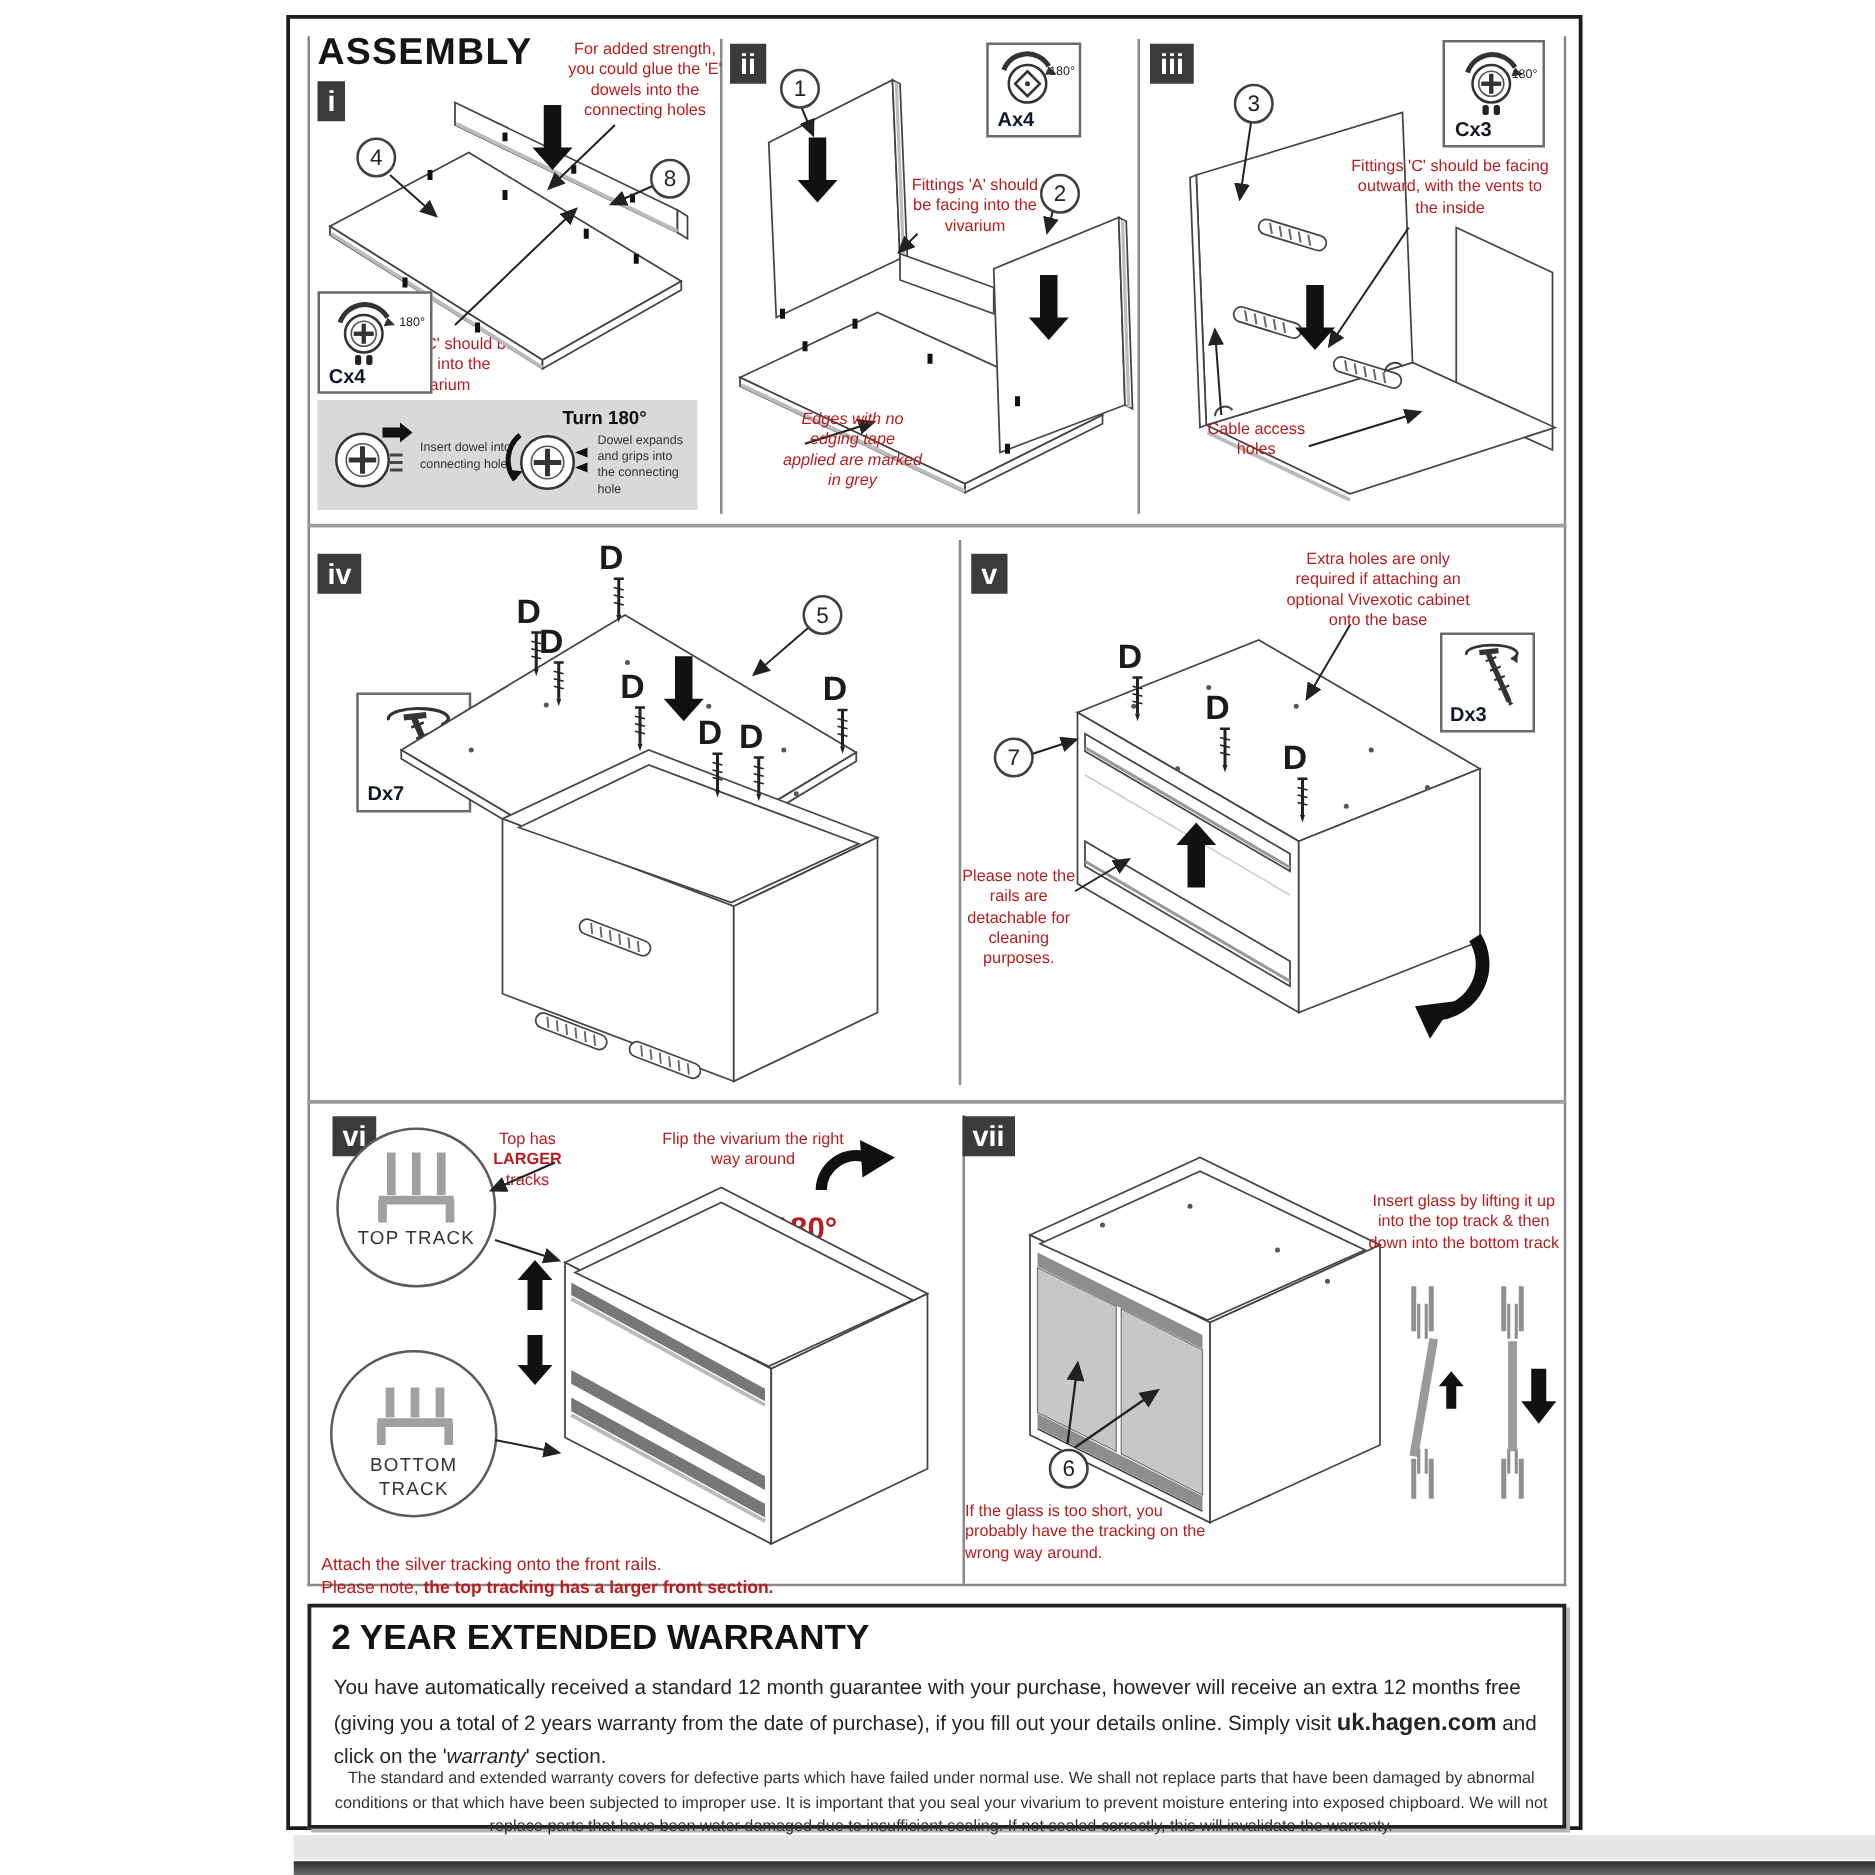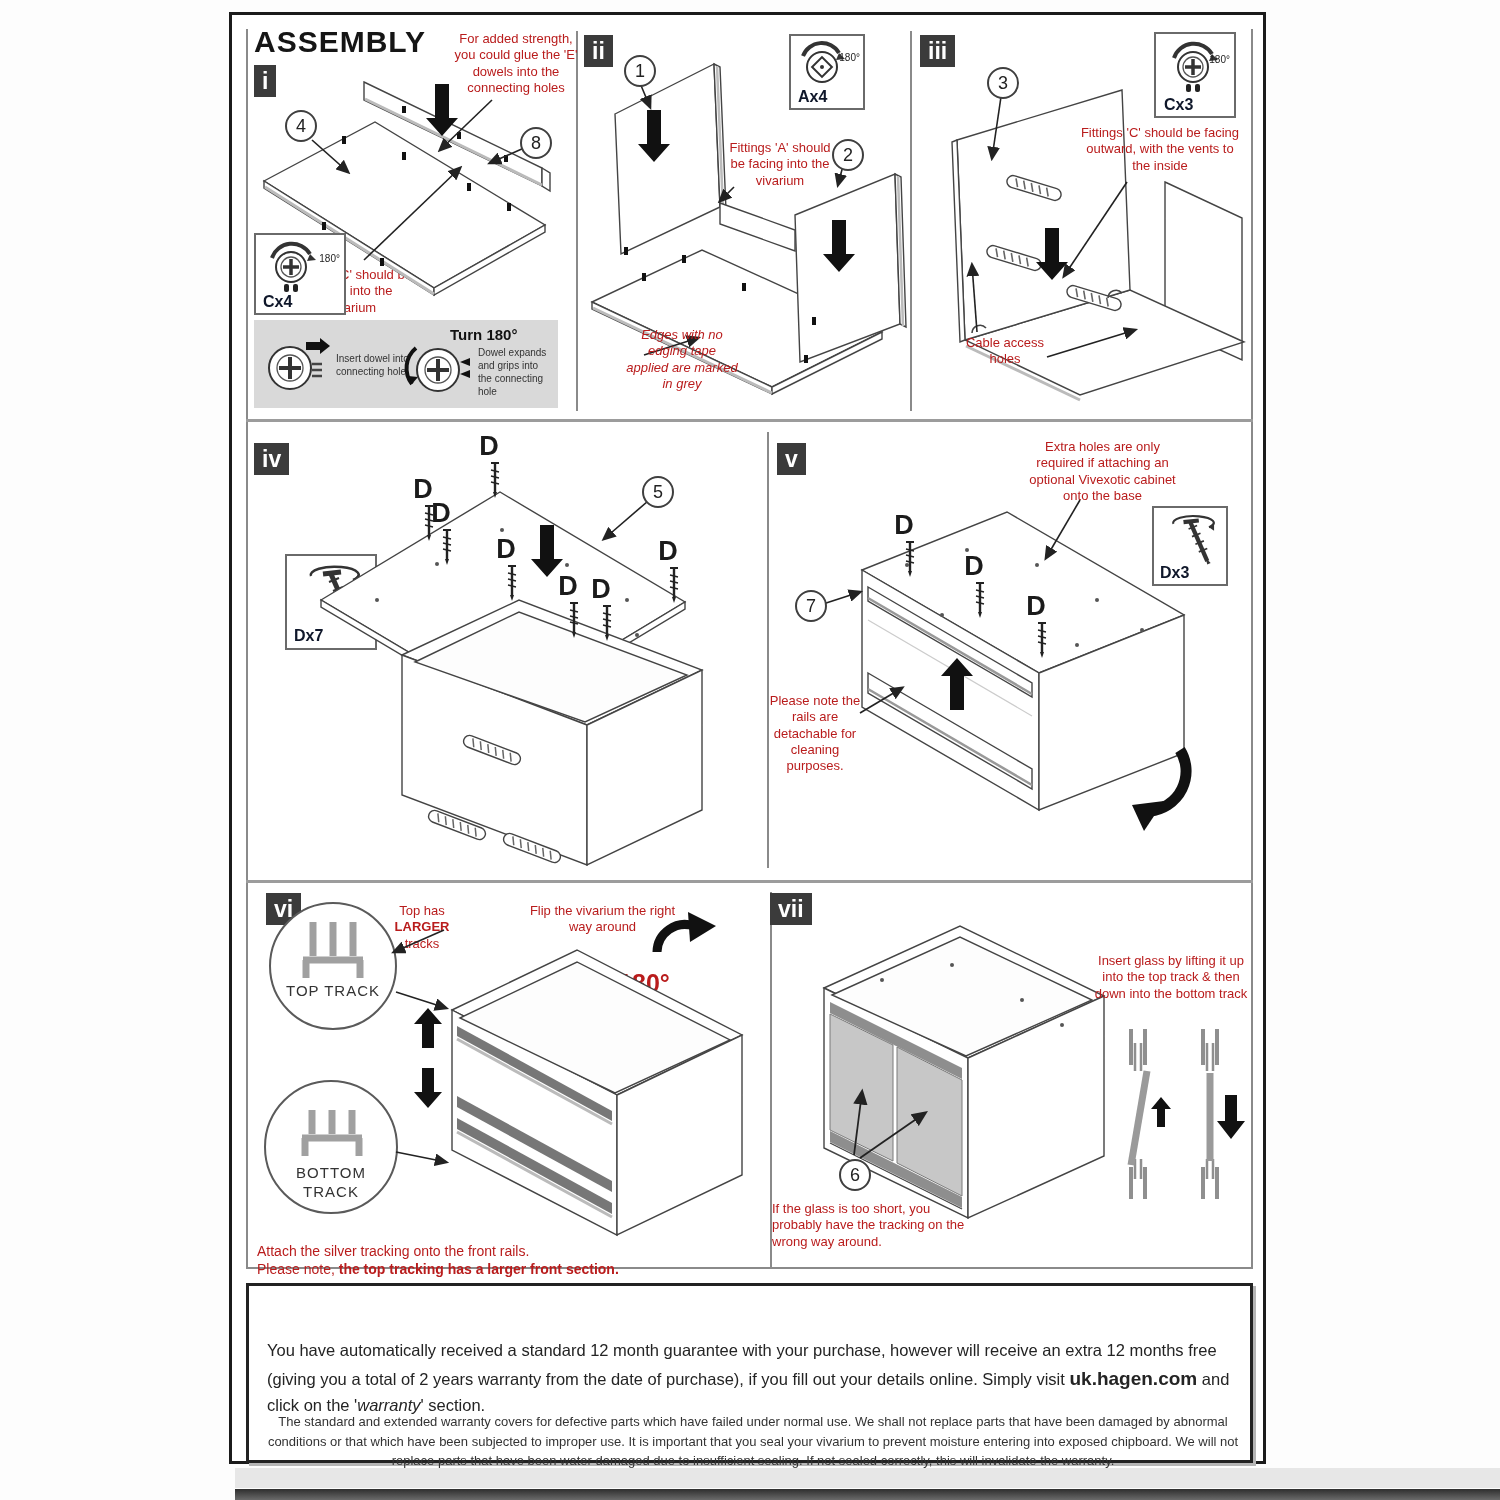--- a/index.html
+++ b/index.html
@@ -586,20 +586,21 @@
         <line x1="106" y1="132" x2="106" y2="152" stroke-width="2.5"></line>
     </g>
     <line x1="40" y1="44" x2="24" y2="138" stroke="#9a9a9a" stroke-width="7"></line>
     <line x1="103" y1="46" x2="103" y2="134" stroke="#9a9a9a" stroke-width="7"></line>
     <polygon fill="#111" points="50,100 58,100 58,82 64,82 54,70 44,82 50,82"></polygon>
     <polygon fill="#111" points="118,68 130,68 130,94 138,94 124,112 110,94 118,94"></polygon>
   </svg>
   <div class="note noteL" style="left:540px;top:1186px;width:210px;text-align:left;">If the glass is too short, you probably have the tracking on the wrong way around.</div>
 
   <div id="warranty" style="left:14px;top:1268px;width:1007px;height:180px;">
+    <div class="w-title" style="left:16px;top:8px;">2 YEAR EXTENDED WARRANTY</div>
     <div class="w-body" style="left:18px;top:52px;width:972px;">
       <span>You have automatically received a standard 12 month guarantee with your purchase, however will receive an extra 12 months free (giving you a total of 2 years warranty from the date of purchase), if you fill out your details online. Simply visit </span><span class="b" style="font-size:19px;">uk.hagen.com</span><span> and click on the '</span><span class="i">warranty</span><span>' section.</span>
     </div>
     <div class="w-fine" style="left:18px;top:126px;width:972px;">The standard and extended warranty covers for defective parts which have failed under normal use. We shall not replace parts that have been damaged by abnormal conditions or that which have been subjected to improper use. It is important that you seal your vivarium to prevent moisture entering into exposed chipboard. We will not replace parts that have been water damaged due to insufficient sealing. If not sealed correctly, this will invalidate the warranty.</div>
   </div>
 </div>
 
 <div class="strip-light" style="left:235px;top:1468px;width:1265px;height:20px;"></div>
 <div class="strip-dark" style="left:235px;top:1489px;width:1265px;height:11px;"></div>
 

